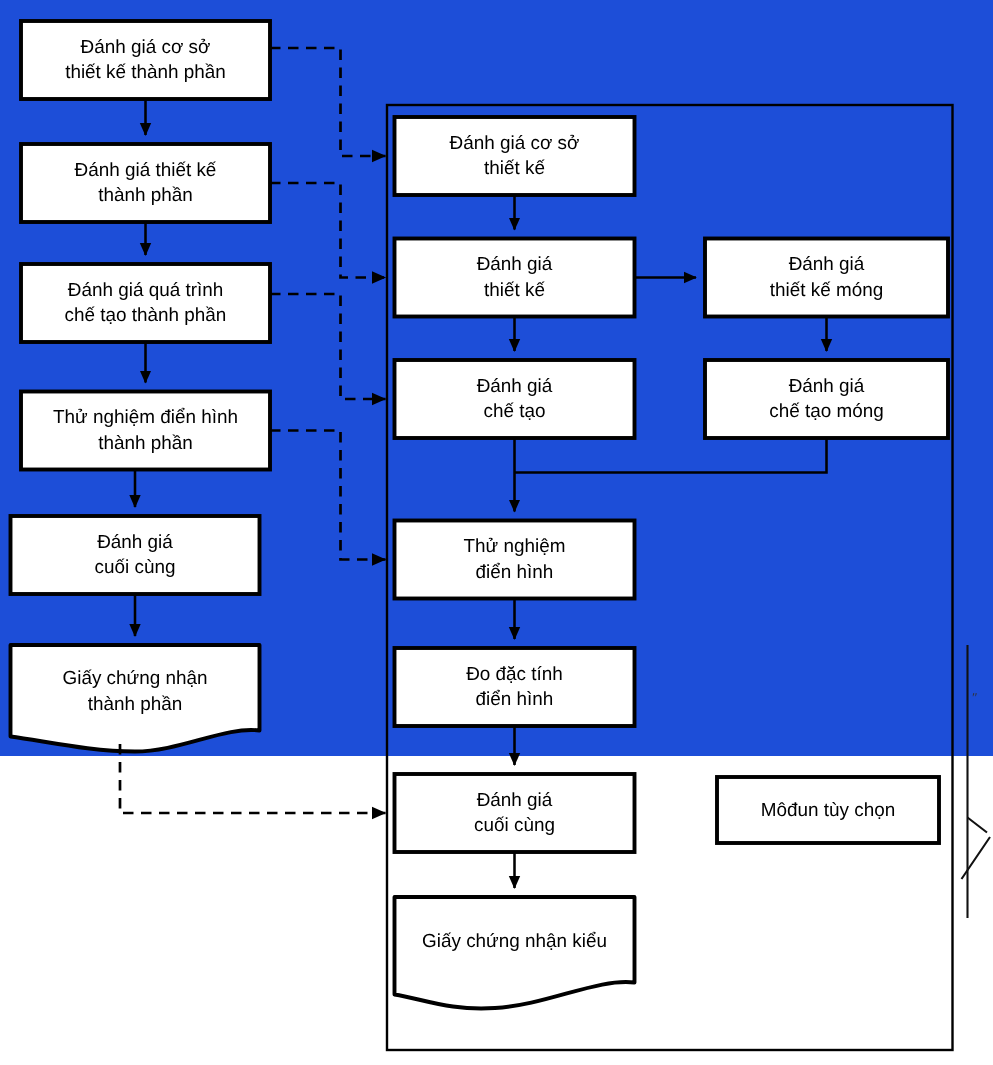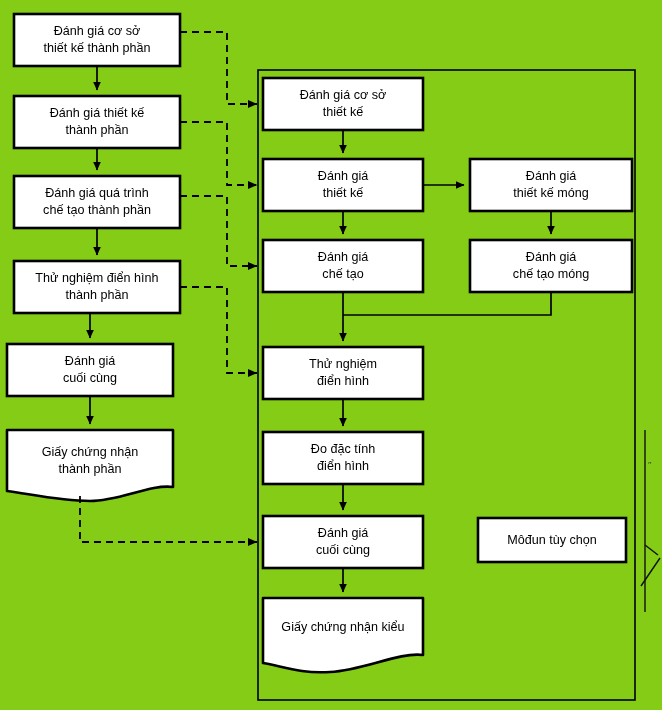--- a/index.html
+++ b/index.html
@@ -9,22 +9,22 @@
   }
   body {
     width: 662px;
     height: 710px;
     font-family: "Liberation Sans", sans-serif;
     overflow: hidden;
   }
   #flowchart-root {
     position: relative;
     width: 662px;
-    height: 710px;
-    background: #84cc16;
+    height: 504px;
+    background: #1d4ed8;
   }
   svg.chart-svg {
     position: absolute;
     top: 0;
     left: 0;
     width: 662px;
     height: 710px;
   }
   .node-rect {
     fill: #ffffff;

